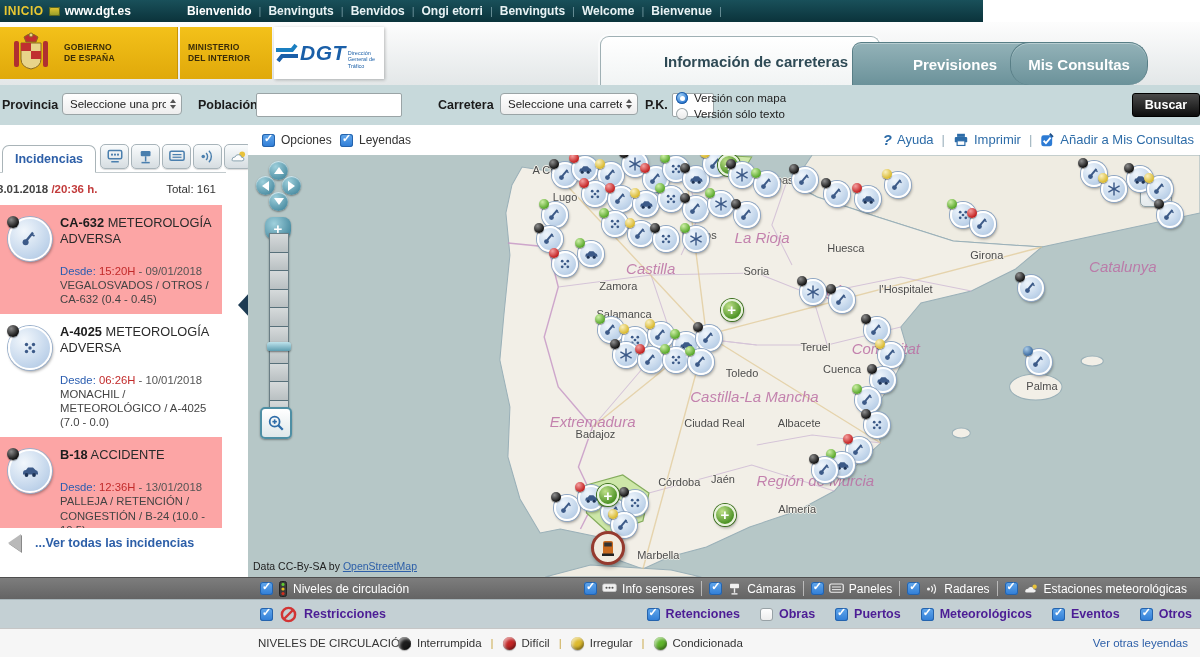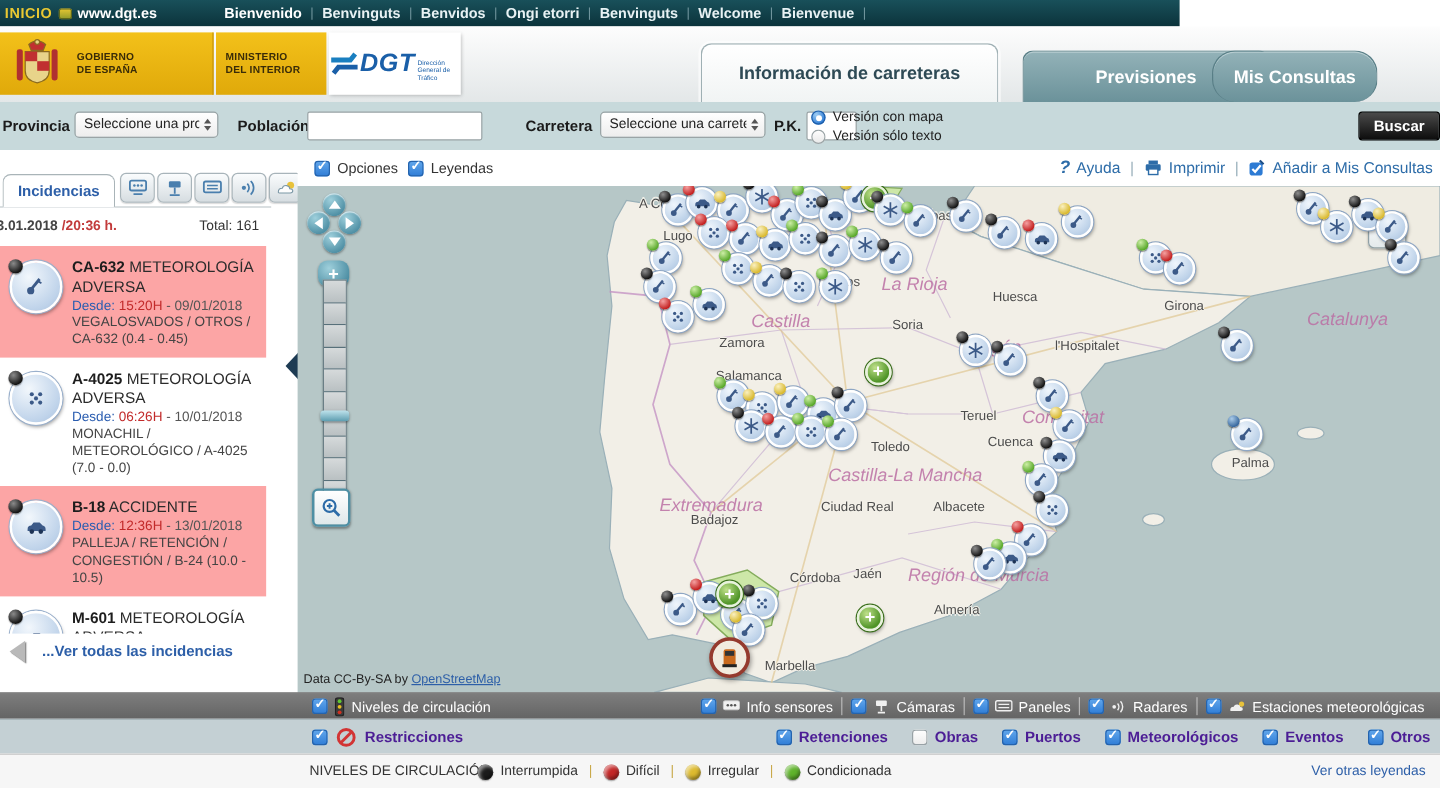--- a/index.html
+++ b/index.html
@@ -81,21 +81,21 @@
     display:flex;align-items:center;justify-content:center;}
   .sb-date-row{position:absolute;left:0;top:55px;width:222px;height:20px;font-size:11.5px;color:#333;}
   .sb-date{position:absolute;left:-3px;top:3px;font-weight:bold;color:#444;}
   .sb-time{color:#c23b3b;font-weight:bold;}
   .sb-total{position:absolute;right:6px;top:3px;color:#333;}
   .inc-list{position:absolute;left:0;top:80px;width:222px;height:325px;overflow:hidden;}
   .inc-item{position:relative;width:222px;min-height:91px;box-sizing:border-box;padding:10px 6px 8px 60px;}
   .inc-item.alt{background:#fca5a5;}
   .inc-title{font-size:12.8px;color:#2b2b2b;line-height:1.25;}
   .inc-title b{color:#1d1d1d;}
-  .inc-desde{font-size:11.3px;margin-top:2px;color:#555;}
+  .inc-desde{font-size:11.3px;margin-top:18px;color:#555;}
   .inc-desde .lbl{color:#2a5db0;}
   .inc-desde .tm{color:#c22a2a;}
   .inc-detail{font-size:11.3px;color:#444;line-height:1.25;margin-top:1px;}
   .badge{position:absolute;left:8px;top:12px;width:40px;height:40px;border-radius:50%;
     background:radial-gradient(circle at 35% 30%,#f2f7fc,#bfd3ea 70%,#a7bfdc);
     border:2px solid #fff;box-shadow:0 0 0 1px #9ab0cc,1px 2px 3px rgba(0,0,0,.35);
     display:flex;align-items:center;justify-content:center;}
   .badge .bdot{position:absolute;left:-3px;top:-3px;width:12px;height:12px;border-radius:50%;
     background:radial-gradient(circle at 35% 30%,#8a8a8a,#141414 70%);box-shadow:0 1px 1px rgba(0,0,0,.4);}
   .viewall-row{position:absolute;left:0;top:403px;width:248px;height:30px;background:#fff;display:flex;align-items:center;}
@@ -246,21 +246,21 @@
         <svg width="26" height="26" viewBox="0 0 26 26">
           <path d="M2 10 h16 l4 -5" stroke="#1a7fc0" stroke-width="4" fill="none"></path>
           <path d="M24 16 h-16 l-4 5" stroke="#1a5fa8" stroke-width="4" fill="none"></path>
         </svg>
         <div>
           <div class="dgt-word">DGT</div>
         </div>
         <div class="dgt-sub">Dirección General de Tráfico</div>
       </div>
     </div>
-    <div class="tab active" style="left:584px;width:246px;">
+    <div class="tab active" style="left:600px;width:246px;padding-left:32px;">
       <span>Información de carreteras</span>
     </div>
     <div class="tab inactive" style="left:852px;width:204px;">
       <span>Previsiones</span>
     </div>
     <div class="tab inactive" style="left:1010px;width:136px;border-radius:19px;">
       <span>Mis Consultas</span>
     </div>
   </div>
 

